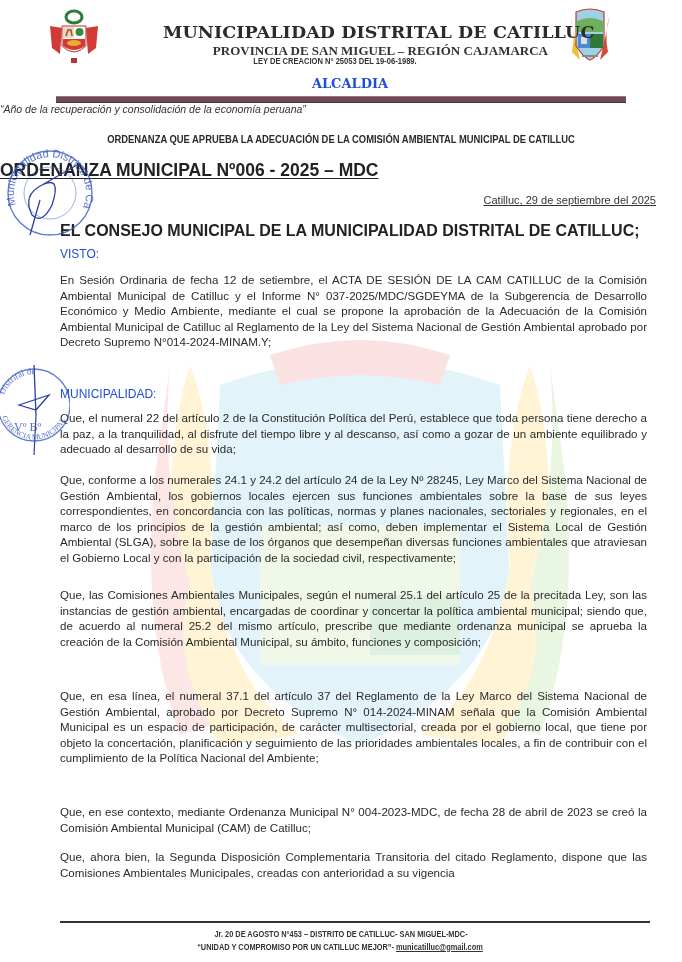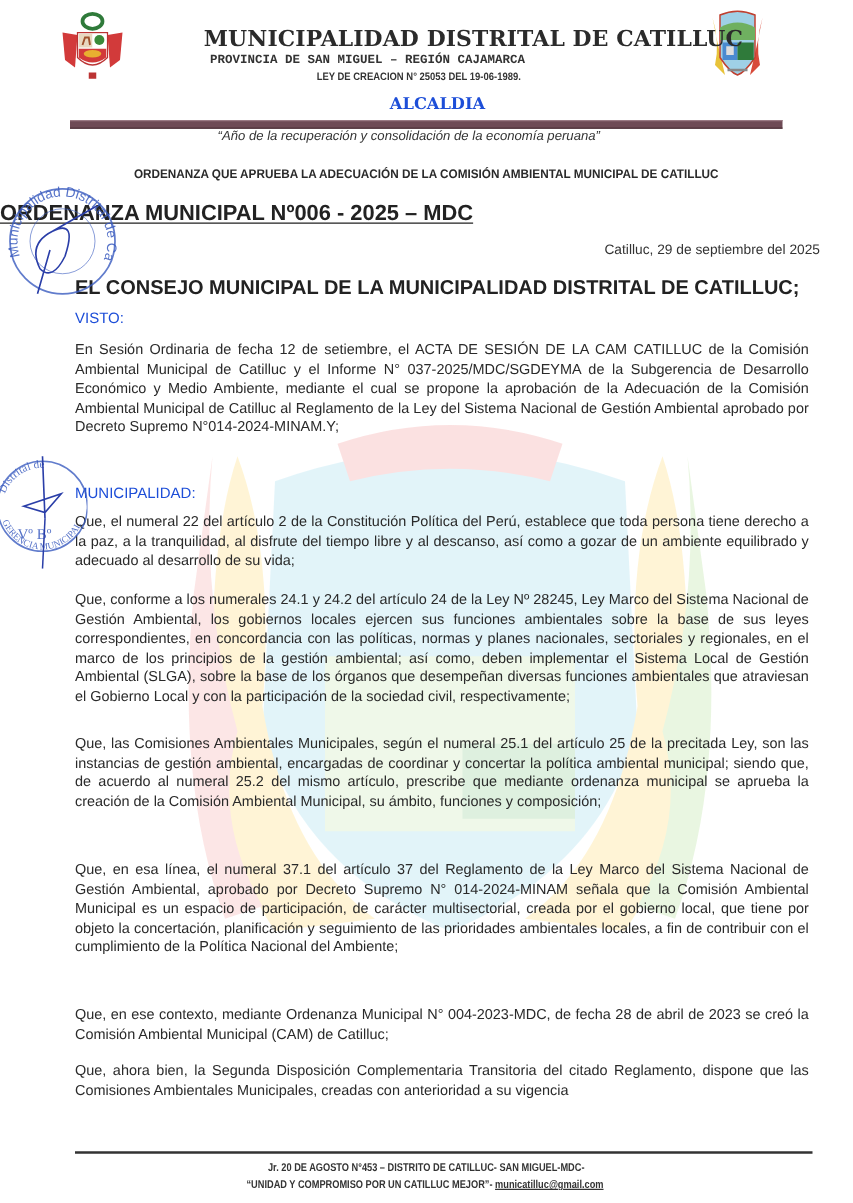--- a/index.html
+++ b/index.html
@@ -3,31 +3,31 @@
 <meta charset="utf-8">
 <style>
   html, body { margin: 0; padding: 0; background: #ffffff; }
   body { width: 682px; height: 962px; position: relative; overflow: hidden; font-family: "Liberation Sans", sans-serif; color: #222; }
   .page { position: absolute; left: 0; top: 0; width: 682px; height: 962px; }
 
   
   .crest-left { position: absolute; left: 48px; top: 8px; width: 52px; height: 58px; }
   .crest-right { position: absolute; left: 566px; top: 4px; width: 48px; height: 60px; }
   .hdr-title { position: absolute; left: 163px; top: 22px; width: 390px; text-align: center; font-family: "DejaVu Serif", serif; font-weight: bold; font-size: 17.5px; color: #2b2b2b; letter-spacing: 0.1px; white-space: nowrap; }
-  .hdr-prov { position: absolute; left: 168px; top: 43px; width: 380px; text-align: left; font-family: Liberation Mono, monospace; font-weight: bold; font-size: 10px; color: #333; white-space: nowrap; }
+  .hdr-prov { position: absolute; left: 168px; top: 43px; width: 380px; text-align: right; font-family: Liberation Serif, serif; font-weight: bold; font-size: 13px; color: #333; white-space: nowrap; }
   .hdr-ley { position: absolute; left: 210px; top: 56px; width: 250px; text-align: center; font-family: "Liberation Sans", sans-serif; font-weight: bold; font-size: 8.6px; color: #333; white-space: nowrap; transform: scaleX(0.88); transform-origin: center; }
   .hdr-alcaldia { position: absolute; left: 280px; top: 76px; width: 140px; text-align: center; font-family: "DejaVu Serif", serif; font-weight: bold; font-size: 13px; color: #1d4ed8; }
   .hdr-band { position: absolute; left: 56px; top: 96px; width: 570px; height: 5px; background: #6e4a55; border-top: 1px solid #9a7a84; border-bottom: 1px solid #4c3038; }
-  .motto { position: absolute; left: 0; top: 103px; width: 654px; text-align: center; font-family: "Liberation Sans", sans-serif; font-style: italic; font-size: 10.5px; color: #333; }
+  .motto { position: absolute; left: 0; top: 103px; width: 654px; font-family: "Liberation Sans", sans-serif; font-style: italic; font-size: 10.5px; color: #333; }
 
   
   .subject { position: absolute; left: 0; top: 134px; width: 682px; text-align: center; font-family: "Liberation Sans", sans-serif; font-weight: bold; font-size: 10px; color: #2a2a2a; transform: scaleX(0.94); transform-origin: center; }
   .ord-title { position: absolute; left: 0; top: 160px; width: 682px; text-align: left; font-family: "Liberation Sans", sans-serif; font-weight: bold; font-size: 17.5px; color: #222; }
   .ord-title span { text-decoration: underline; text-underline-offset: 2px; }
-  .date { position: absolute; right: 26px; top: 194px; font-size: 11px; color: #333; }
+  .date { position: absolute; right: 26px; top: 194px; font-size: 11px; color: #333; text-decoration: underline; }
   .council { position: absolute; left: 60px; top: 222px; font-weight: bold; font-size: 16px; color: #222; white-space: nowrap; }
   .heading { position: absolute; left: 60px; font-weight: normal; font-size: 12px; color: #1d4ed8; text-align: center; }
   .para { position: absolute; left: 60px; width: 587px; font-size: 11.55px; line-height: 15.6px; text-align: justify; color: #2a2a2a; }
 
   
   .watermark { position: absolute; left: 150px; top: 325px; width: 420px; height: 430px; opacity: 0.22; pointer-events: none; }
 
   
   .stamp1 { position: absolute; left: 2px; top: 145px; width: 92px; height: 92px; }
   .stamp2 { position: absolute; left: -6px; top: 355px; width: 76px; height: 100px; }

